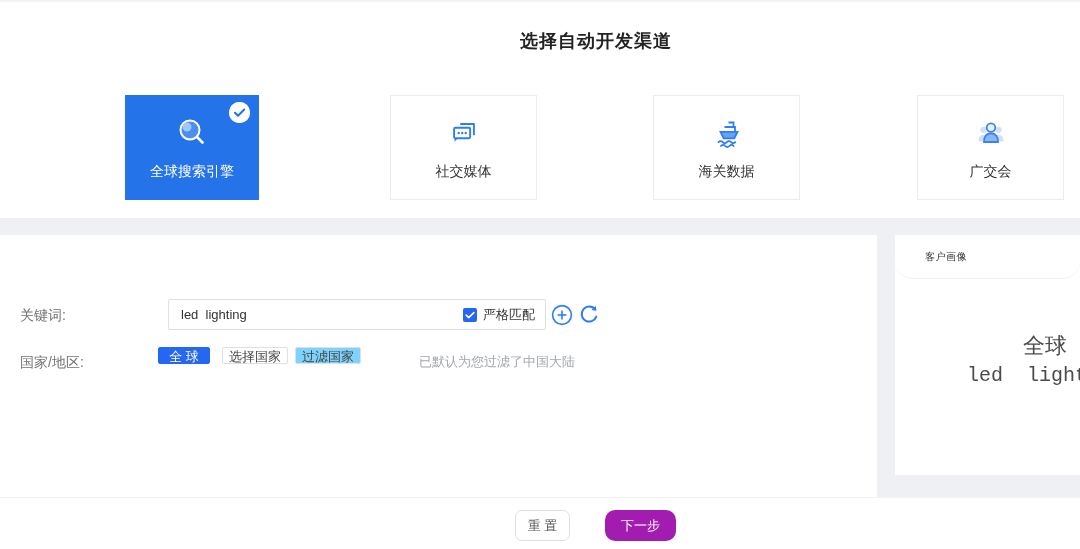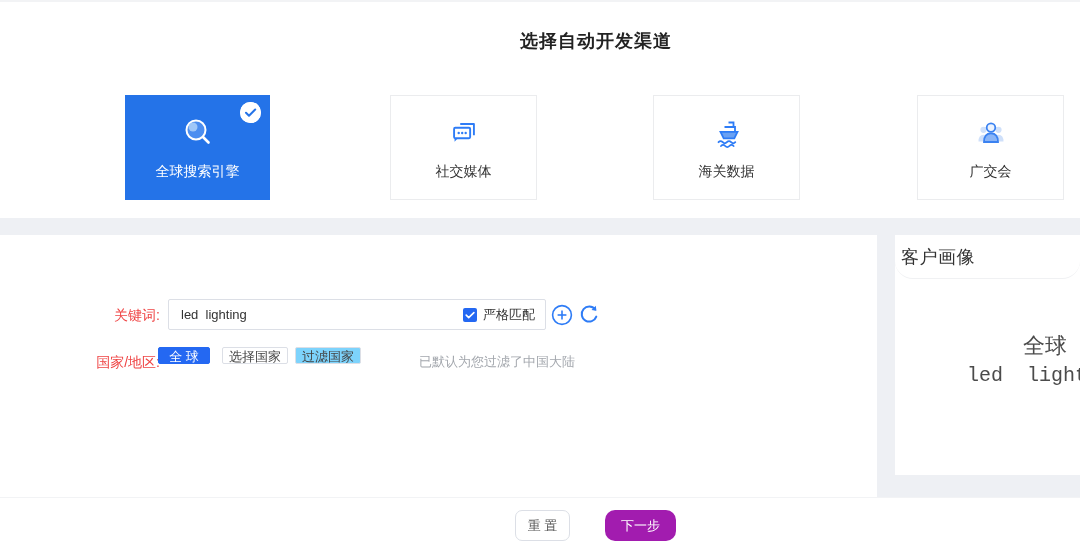--- a/index.html
+++ b/index.html
@@ -22,21 +22,21 @@
   }
   .channel-card {
     position:absolute; top:93px; height:105px;
     background:#fff; border:1px solid #ebecee; cursor:pointer;
     display:flex; flex-direction:column; align-items:center; justify-content:center;
     gap:12px;
   }
   .channel-card .card-label { font-size:14px; color:#333; }
   .channel-card.selected { background:#2473e8; border-color:#2473e8; }
   .channel-card.selected .card-label { color:#fff; }
-  #card-0 { left:125px; width:145px; }
+  #card-0 { left:125px; width:134px; }
   #card-1 { left:390px; width:147px; }
   #card-2 { left:653px; width:147px; }
   #card-3 { left:917px; width:147px; }
   .check-badge {
     position:absolute; top:6px; right:8px; width:21px; height:21px;
     border-radius:50%; background:#fff;
     display:flex; align-items:center; justify-content:center;
   }
   .card-icon { height:36px; display:flex; align-items:center; justify-content:center; }
   
@@ -46,37 +46,37 @@
   }
   .panel-header {
     height:44px; display:flex; align-items:center; gap:8px;
     padding-left:28px; font-size:15px; letter-spacing:2px; color:#333;
     border-bottom:1px solid #f0f1f3;
   }
   .right-panel {
     position:absolute; left:895px; top:235px; width:185px; height:240px;
     background:#fff; overflow:hidden;
   }
-  .right-panel .panel-header { padding-left:6px; font-size:18px; letter-spacing:0.5px;border-radius:18px; }
+  .right-panel .panel-header { padding-left:30px; font-size:10px; letter-spacing:0.5px;border-radius:18px; }
   .portrait-content {
     position:absolute; left:0; top:96px; width:300px;
     text-align:center; color:#4b4b4b;
   }
   .portrait-line-region {
     font-family:"DejaVu Serif","Liberation Serif",serif;
     font-size:22px; line-height:30px;
   }
   .portrait-line-keyword {
     font-family:"Liberation Mono","DejaVu Sans Mono",monospace;
     font-size:20px; line-height:30px; white-space:pre;
   }
   
   .form-label {
-    position:absolute; left:20px; width:140px; text-align:right;
-    font-size:14px; color:#ef4444;
+    position:absolute; left:20px; width:140px; text-align:left;
+    font-size:14px; color:#737373;
   }
   #label-keyword { top:72px; }
   #label-region  { top:119px; }
   .keyword-input-wrap {
     position:absolute; left:168px; top:64px; width:378px; height:31px;
     border:1px solid #dcdfe6; border-radius:2px; background:#fff;
     display:flex; align-items:center;
   }
   .keyword-input {
     flex:1; height:100%; border:none; outline:none;

